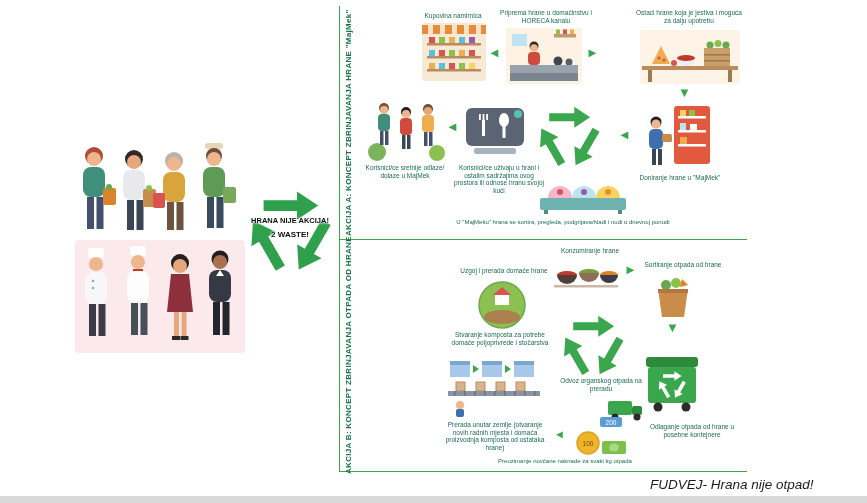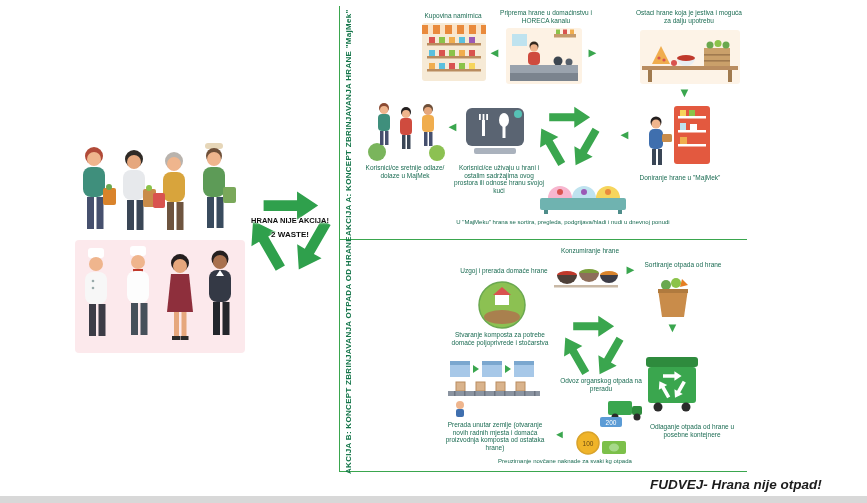--- a/index.html
+++ b/index.html
@@ -6,21 +6,21 @@
   body{width:867px;height:503px;overflow:hidden;background:#fff;font-family:"Liberation Sans",sans-serif}
   #stage{position:relative;width:867px;height:503px;background:#fff}
   .abs{position:absolute}
   .section{position:absolute;border-left:1.5px solid #3aa64e;border-bottom:1.5px solid #3aa64e}
   .vtitle{position:absolute;left:1px;top:0;height:100%;width:15px;writing-mode:vertical-rl;transform:rotate(180deg);
           font-size:8px;font-weight:bold;color:#127448;display:flex;align-items:center;justify-content:center;white-space:nowrap;letter-spacing:.3px}
   .lbl{position:absolute;color:#1a6b52;font-size:6.5px;line-height:1.18;text-align:center}
   .arr{position:absolute;color:#3aa64e;font-size:13px;font-weight:bold;line-height:1}
   .ill{position:absolute}
   .pinkbox{background:#fce9ec;border-radius:4px}
-  .caption{position:absolute;font-style:italic;font-size:13.5px;color:#1c1c1c;font-weight:700}
+  .caption{position:absolute;font-style:italic;font-size:13.5px;color:#1c1c1c;font-weight:400}
   .graybar{position:absolute;background:#d8d8d8}
   .center-wrap{position:absolute}
   .c-line{position:absolute;left:-10px;right:-10px;text-align:center;font-weight:bold;color:#0d0d0d;font-size:7.5px;
           text-shadow:0 0 2px #fff,0 0 2px #fff,0 0 3px #fff}
   svg{display:block}
   svg text{font-family:"Liberation Sans",sans-serif}
 </style>
 </head>
 <body>
 

